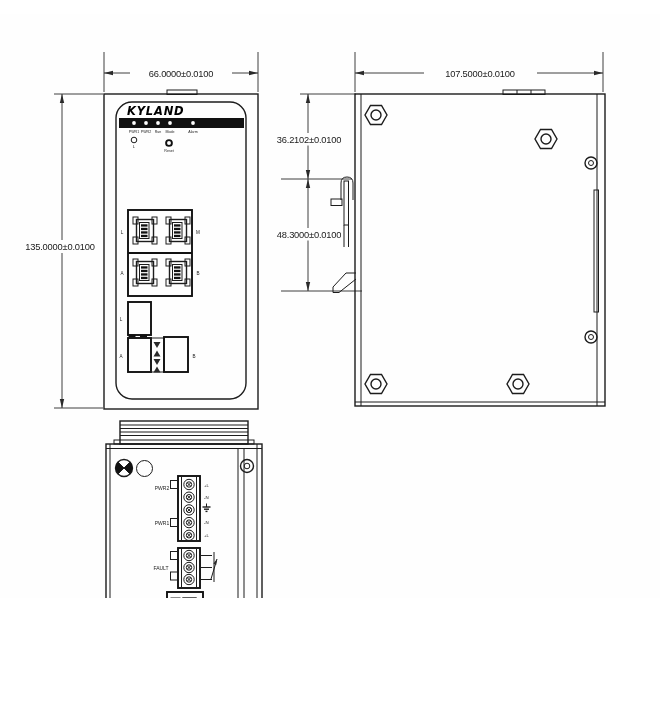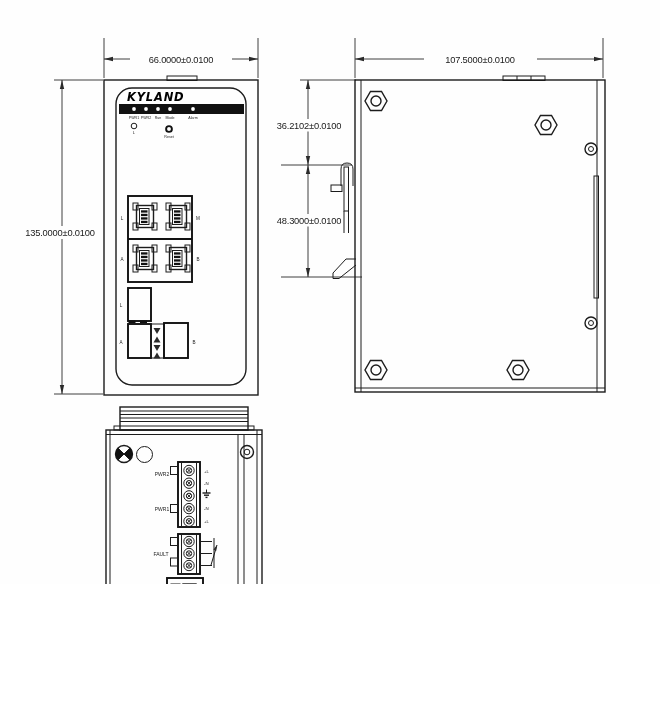--- a/index.html
+++ b/index.html
@@ -1,17 +1,17 @@
 <!DOCTYPE html>
 <html><head>
 <meta charset="utf-8">
 <style>
   html,body{margin:0;padding:0;background:#ffffff;}
   .canvas{position:relative;width:660px;height:584px;background:#fefefe;overflow:hidden;
-          font-family:"Liberation Sans", sans-serif;}
+          font-family:"Liberation Sans", sans-serif;margin-top:14px;}
   svg{position:absolute;left:0;top:0;}
   svg *{vector-effect:none;}
   .thin{fill:none;stroke:#1c1c1c;stroke-width:1;}
   .med{fill:none;stroke:#1c1c1c;stroke-width:1.4;}
   .heavy{fill:none;stroke:#111;stroke-width:1.9;}
   .dimline{fill:none;stroke:#2a2a2a;stroke-width:0.9;}
   .arrow{fill:#2a2a2a;stroke:none;}
   .dimtext{font-family:"Liberation Sans",sans-serif;font-size:9.3px;fill:#1a1a1a;letter-spacing:-0.2px;}
   .tiny{font-family:"Liberation Sans",sans-serif;fill:#222;}
   .bgbox{fill:#fefefe;stroke:none;}

